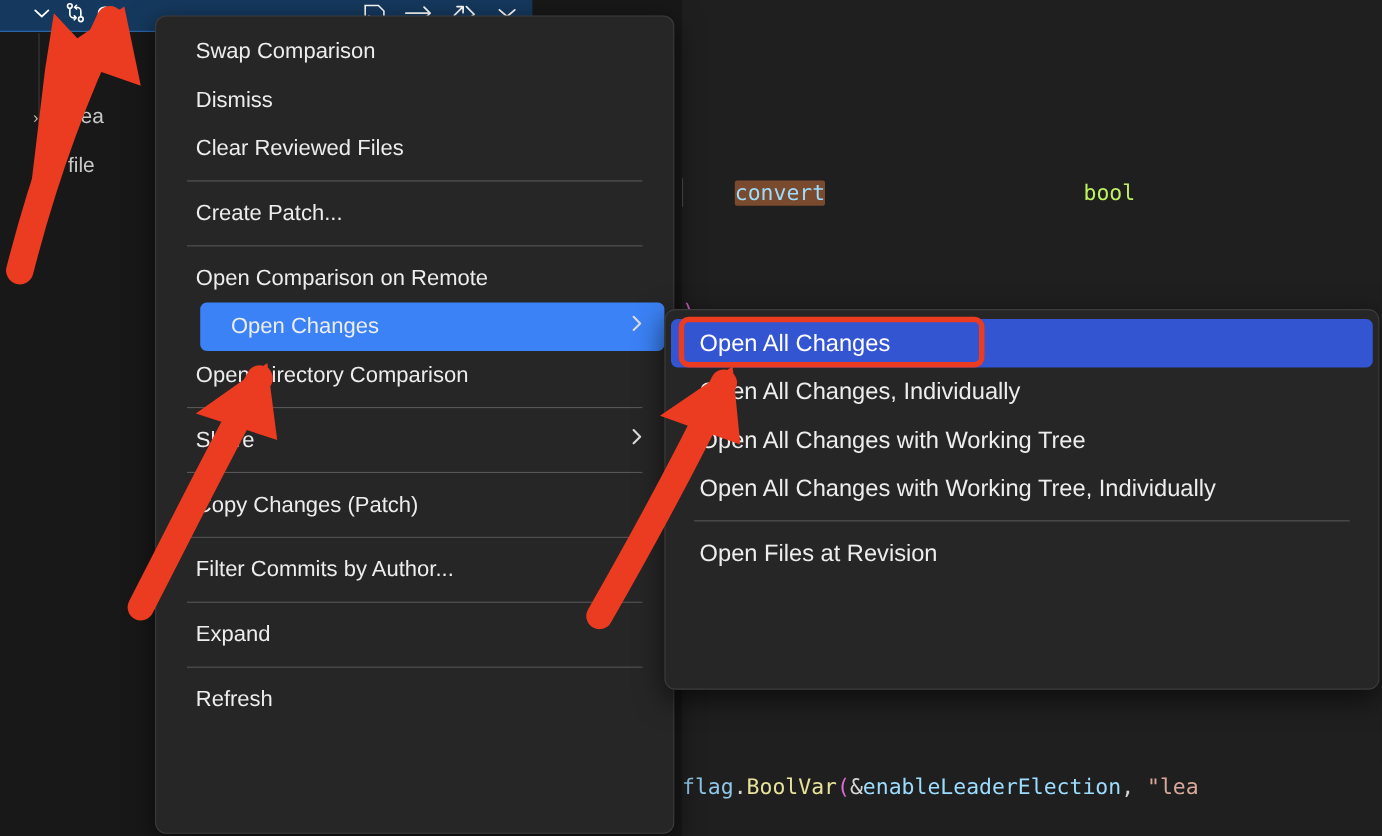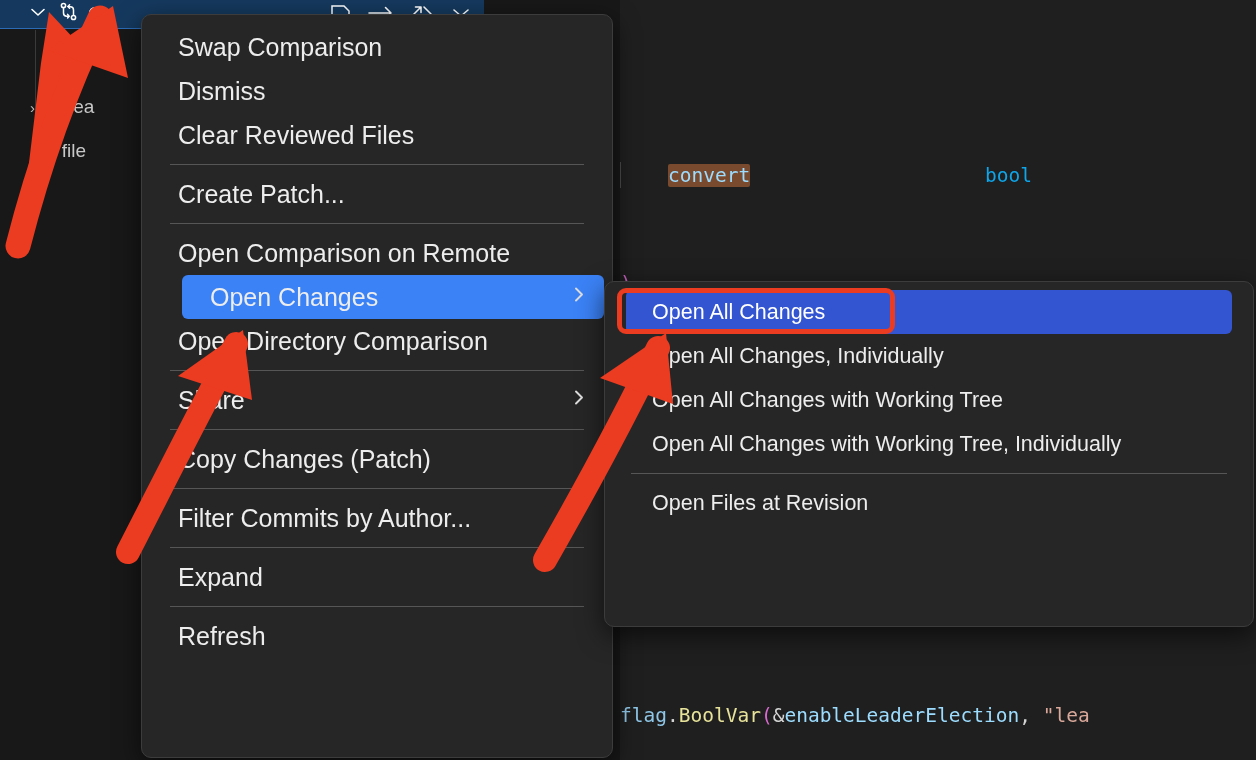--- a/index.html
+++ b/index.html
@@ -30,21 +30,21 @@
     display: inline-block; width: 0; border-left: 1px solid #4a4a4a;
     height: 26px; vertical-align: -6px; margin-right: 0;
   }
   .t-plain  { color: #d4d4d4; }
   .t-func   { color: #e8e39a; }
   .t-pkg    { color: #8fc7e8; }
   .t-var    { color: #9cdcfe; }
   .t-punct  { color: #d4d4d4; }
   .t-paren  { color: #d96ad1; }
   .t-str    { color: #d9a89a; }
-  .t-type   { color: #0ea5e9; }
+  .t-type   { color: #bef264; }
   .t-op     { color: #d4d4d4; }
   .t-hl     { background: #7a4a2e; border-radius: 2px; }
 
   
   .tree-panel {
     position: absolute; left: 0; top: 0; width: 620px; height: 760px;
     background: #181818;
   }
   .tree-row-selected {
     position: absolute; left: 0; top: 0; width: 484px; height: 29px;
@@ -80,21 +80,21 @@
     border-radius: 10px;
     box-shadow: 0 8px 26px rgba(0,0,0,0.6);
     padding: 10px 0 0 0;
     overflow: hidden;
   }
   .mi {
     position: relative;
     height: 44px;
     display: flex; align-items: center;
     color: #ededed;
-    font-size: 25px;
+    font-size: 20px;
     padding: 0 18px 0 28px;
     margin: 0 8px;
     border-radius: 6px;
     white-space: nowrap;
   }
   .mi.hl { background: #3b82f6; margin-left: 40px; }
   .mi .mi-arrow {
     position: absolute; right: 18px; top: 50%; transform: translateY(-50%);
     color: #d8d8d8; font-size: 20px;
   }
@@ -110,21 +110,21 @@
     box-shadow: 0 8px 26px rgba(0,0,0,0.6);
     padding: 8px 0 0 0;
     overflow: hidden;
   }
   .smi {
     height: 44px;
     display: flex; align-items: center;
     color: #ededed;
     font-size: 21.5px;
     padding: 0 14px 0 26px;
-    margin: 0 21px;
+    margin: 0 5px;
     border-radius: 6px;
     white-space: nowrap;
   }
   .smi.sel { background: #3355d1; color: #ffffff; }
   .sep2 { height: 1px; background: #565656; margin: 7px 26px; }
 
   
   .anno-layer {
     position: absolute; left: 0; top: 0; width: 1256px; height: 760px;
     pointer-events: none;

